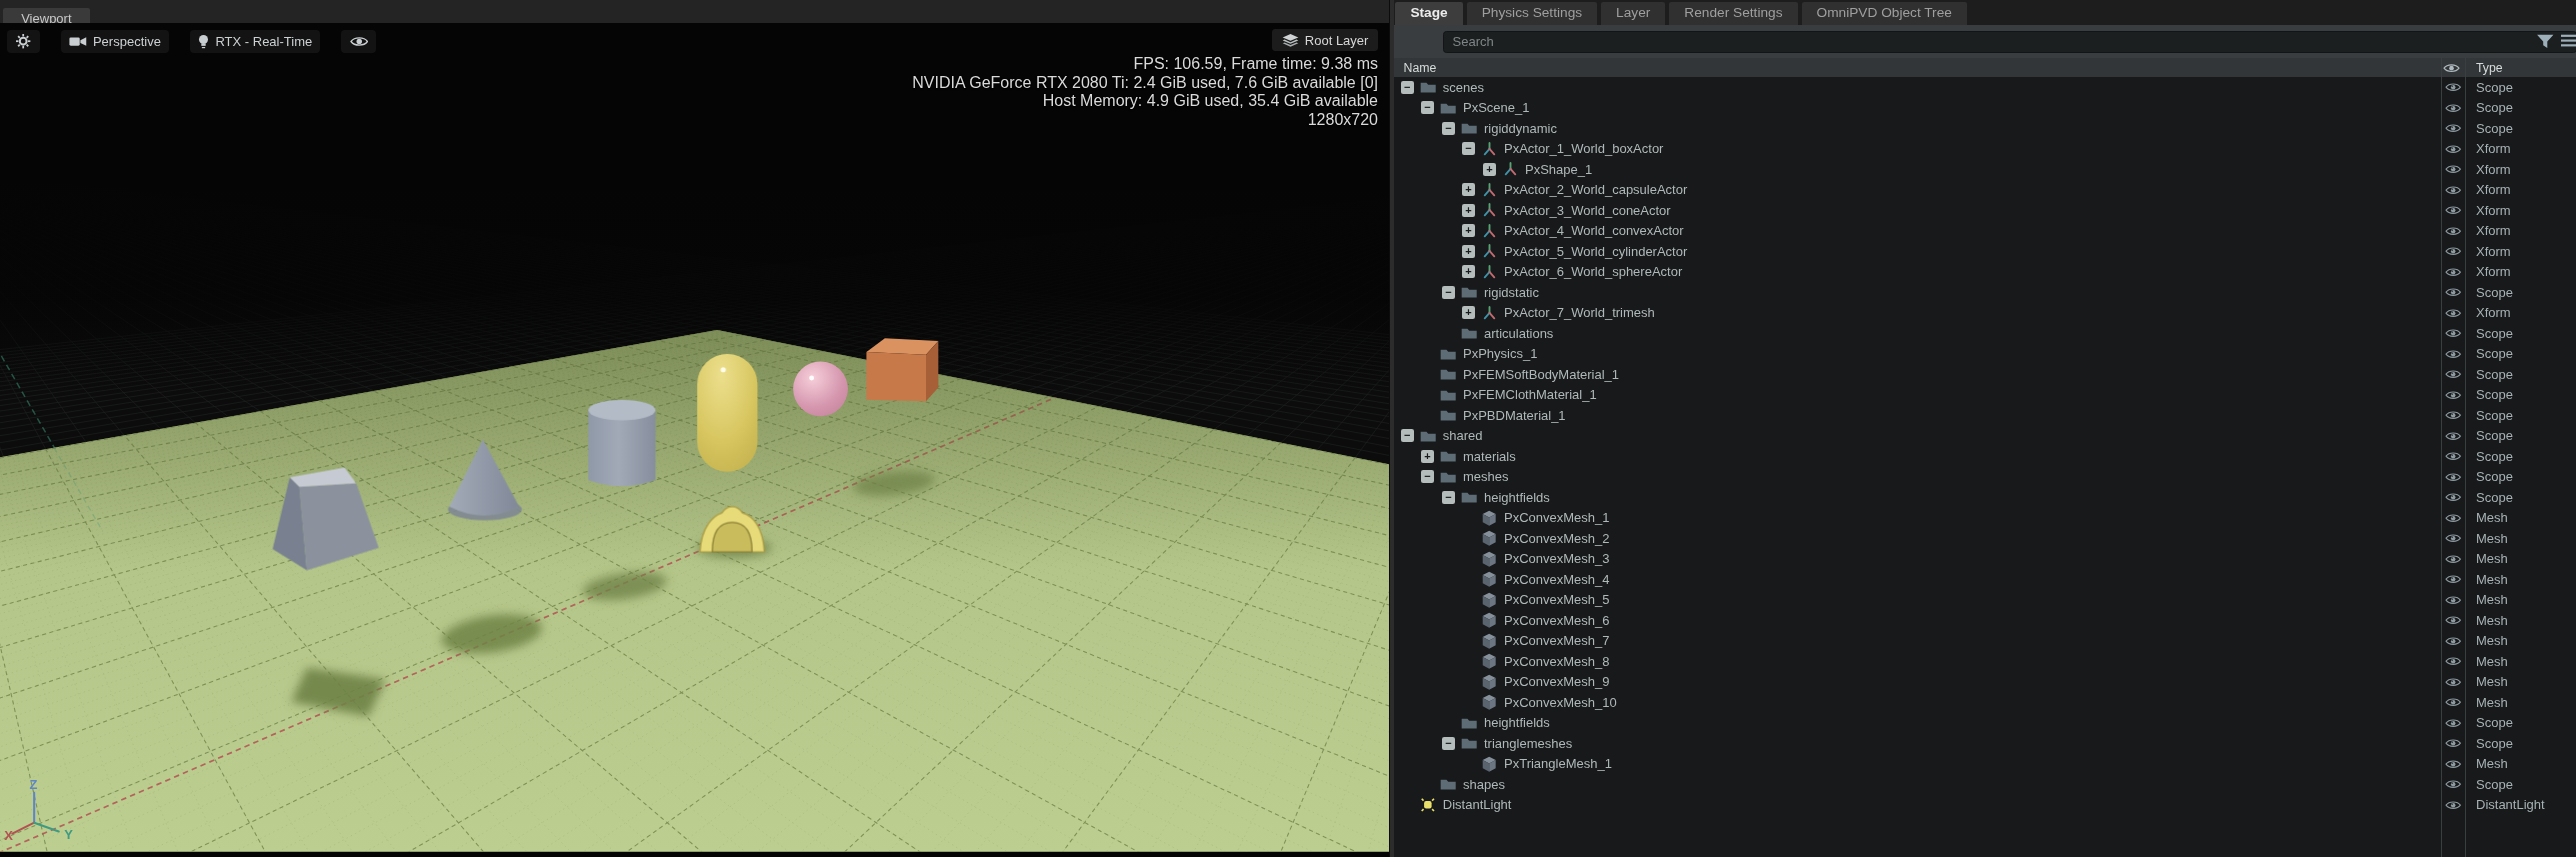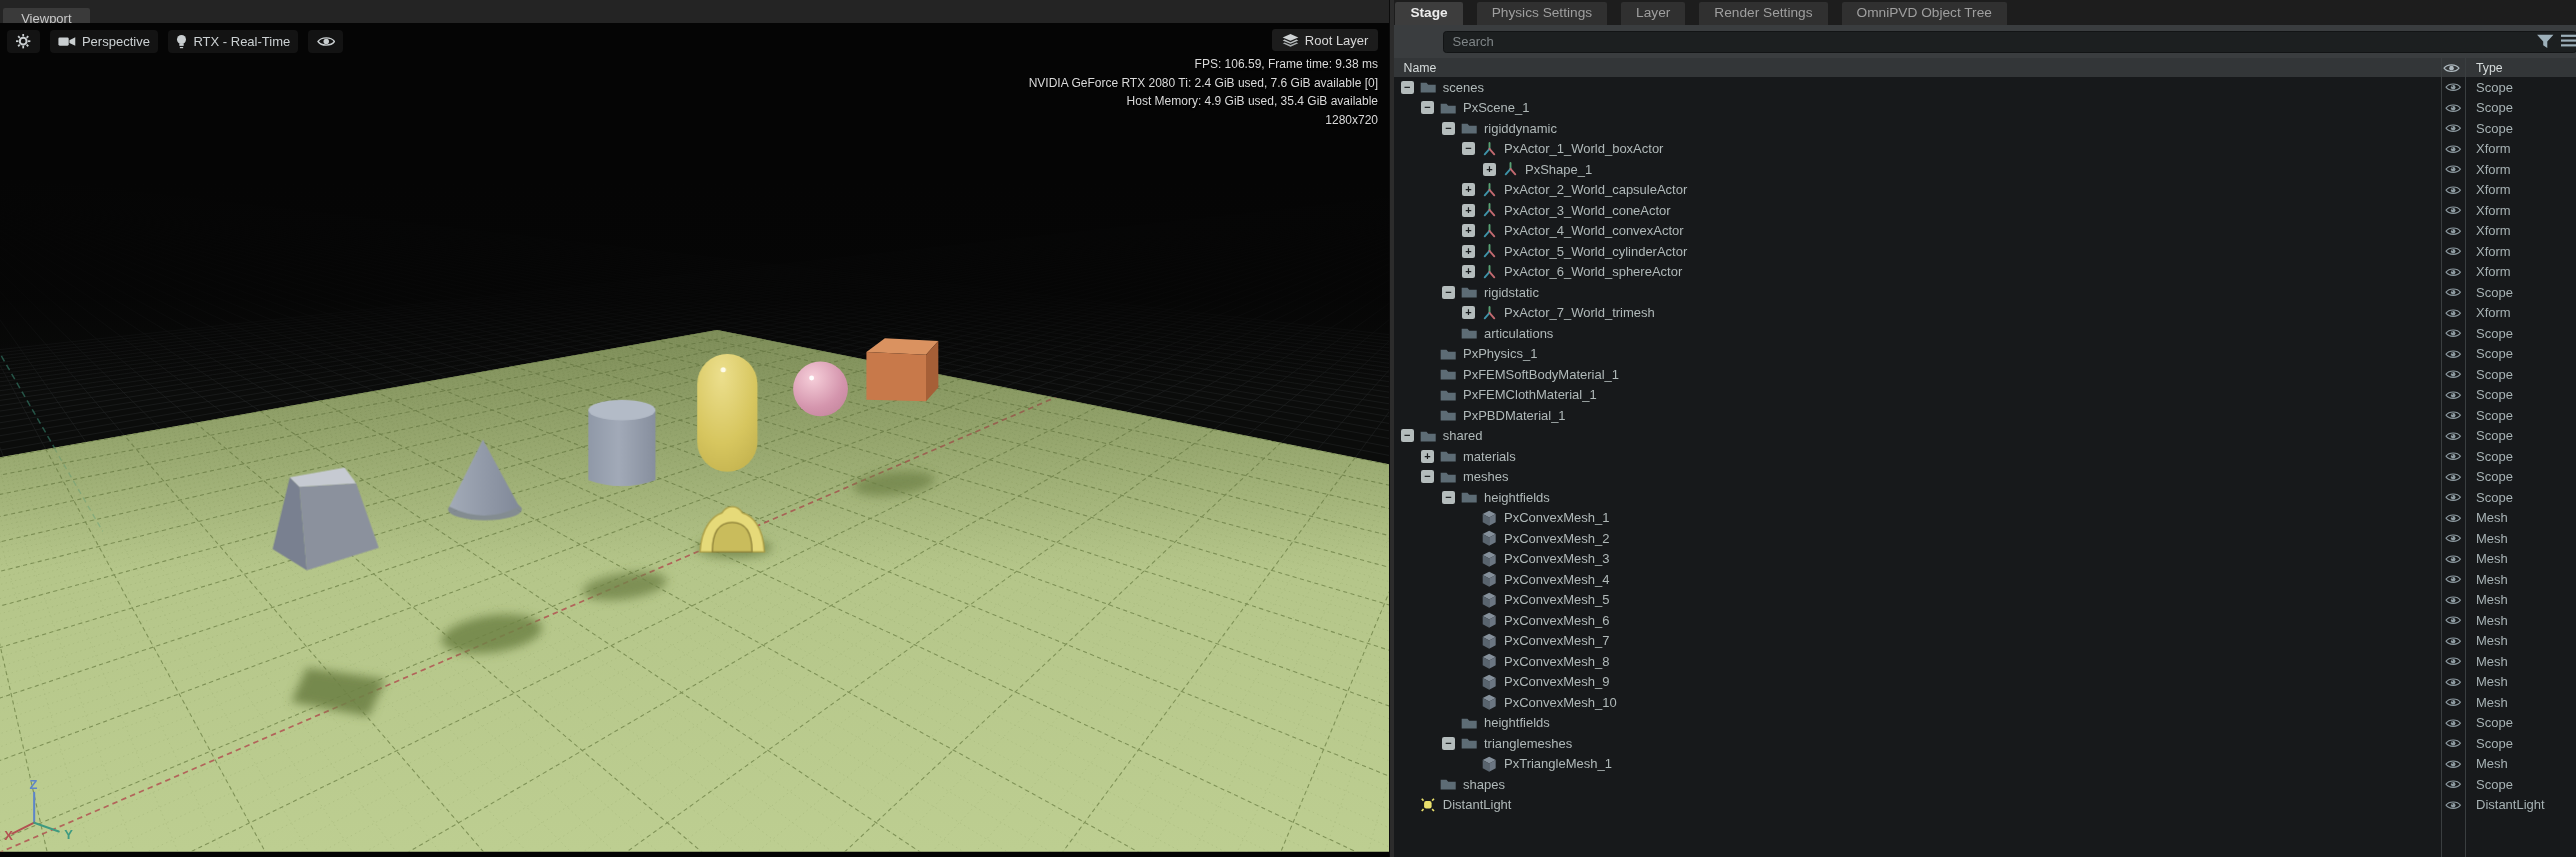--- a/index.html
+++ b/index.html
@@ -6,39 +6,39 @@
   body{width:2576px;height:857px;position:relative;overflow:hidden;background:#060606;
        font-family:"Liberation Sans",sans-serif;-webkit-font-smoothing:antialiased;}
 
   
   #viewport-panel{position:absolute;left:0;top:0;width:1389px;height:857px;background:#040404;}
   .vp-tabstrip{position:absolute;left:0;top:0;width:100%;height:23px;background:#242424;border-bottom:0.7px solid #141414;}
   .vp-tab{position:absolute;left:2.7px;top:8px;height:21px;padding:0 18.5px;background:#3a3a3a;color:#c9c9c9;
           font-size:13px;line-height:21px;border-radius:2.1px 2.1px 0 0;}
   #scene-wrap{position:absolute;left:0;top:23px;width:1389px;height:829px;}
   #scene-wrap svg{display:block;}
-  .vp-toolbar{position:absolute;left:6.8px;top:30px;display:flex;gap:10px;z-index:5;}
+  .vp-toolbar{position:absolute;left:6.8px;top:30px;display:flex;gap:21px;z-index:5;}
   .vp-btn{height:23px;background:rgba(22,22,22,.88);border-radius:4.1px;display:flex;align-items:center;
           gap:6.2px;padding:0 8.2px;color:#ccd1d3;font-size:13px;}
   .vp-btn svg{flex:none;}
-  .vp-stats{position:absolute;right:11px;top:55px;text-align:right;color:#dadada;font-size:12px;
+  .vp-stats{position:absolute;right:11px;top:55px;text-align:right;color:#dadada;font-size:16px;
             line-height:18.5px;z-index:5;text-shadow:0 0.7px 1.4px #000;}
   .root-layer-btn{position:absolute;right:11px;top:29px;height:22px;background:rgba(30,30,30,.92);
             border-radius:3.4px;display:flex;align-items:center;gap:6.2px;padding:0 9.6px;color:#d8d8d8;
             font-size:13px;z-index:5;}
   #axis-gizmo{position:absolute;left:4.1px;top:779px;z-index:5;}
 
   
   #splitter{position:absolute;left:1389px;top:0;width:5.5px;height:857px;background:#2c2c2c;border-left:0.7px solid #0c0c0c;}
 
   
   #right-panel{position:absolute;left:1394px;top:0;width:1182px;height:857px;background:#17191b;}
   .panel-tabs{position:absolute;top:0;left:0;width:100%;height:25px;background:#1d1d1d;display:flex;
               align-items:flex-end;padding-left:1.4px;box-sizing:border-box;}
-  .panel-tab{height:22.6px;line-height:22.6px;padding:0 15px;margin-right:14px;background:#303030;color:#9f9f9f;
+  .panel-tab{height:22.6px;line-height:22.6px;padding:0 15px;margin-right:4px;background:#303030;color:#9f9f9f;
              font-size:13.7px;border-radius:2.1px 2.1px 0 0;white-space:nowrap;text-align:center;}
   .panel-tab.active{background:#3d3d3d;color:#ececec;font-weight:bold;}
   .search-band{position:absolute;top:25px;left:0;width:100%;height:33px;background:#3a3d3f;}
   .search-input{position:absolute;left:1.4px;top:5.5px;width:1134px;height:22px;background:#1c1f20;
              border:0.7px solid #121415;border-radius:3.4px;color:#cfd4d4;font-size:13px;padding:0 8.2px;
              box-sizing:border-box;outline:none;margin-left:48px;}
   .search-input::placeholder{color:#7f8587;}
   .band-icon{position:absolute;top:9px;}
   .tree-header{position:absolute;top:58px;left:0;width:100%;height:19px;background:#333638;
              color:#d6dcdc;font-size:12.3px;border-bottom:0.7px solid #121212;}

